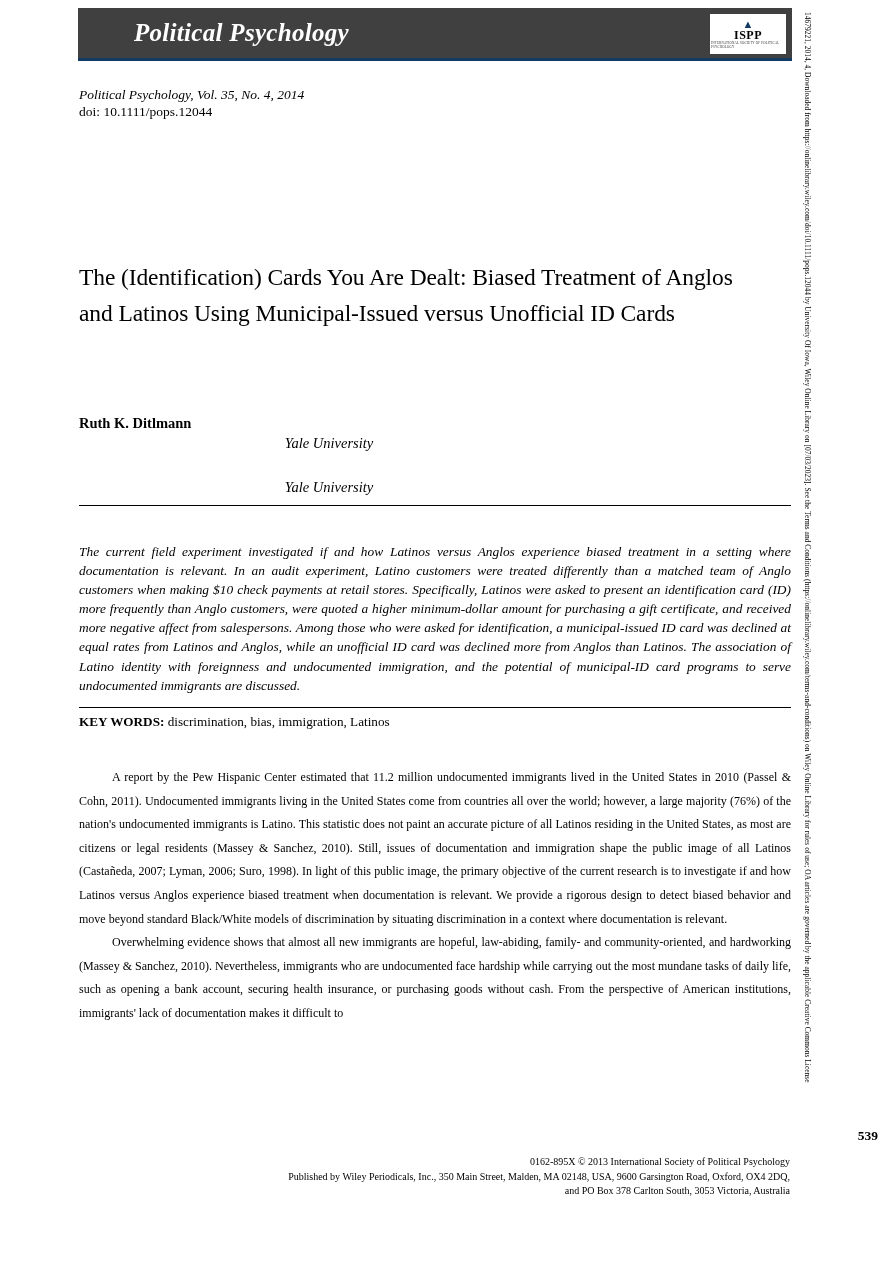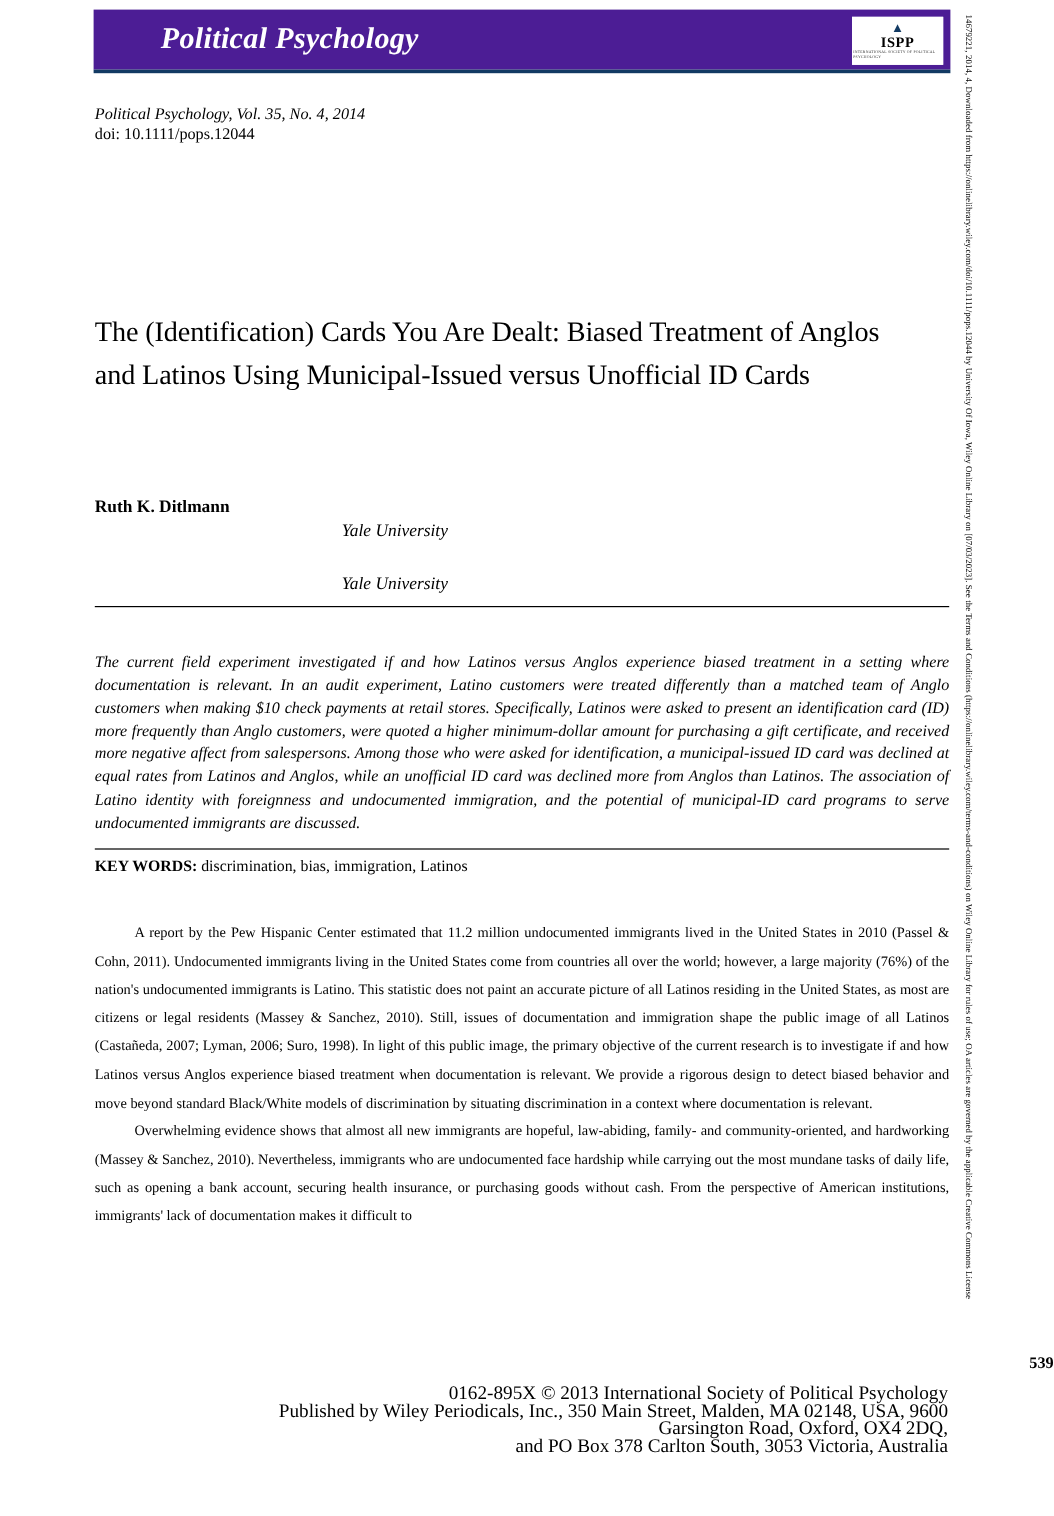--- a/index.html
+++ b/index.html
@@ -23,21 +23,21 @@
     height: 1263px;
   }
 
   
   .masthead {
     position: absolute;
     left: 78px;
     top: 8px;
     width: 714px;
     height: 50px;
-    background: #4c1d95;
+    background: #404040;
     display: flex;
     align-items: center;
   }
   .masthead-rule {
     position: absolute;
     left: 78px;
     top: 58px;
     width: 714px;
     height: 3px;
     background: #123a63;
@@ -196,21 +196,21 @@
     text-align: right;
     font-size: 13.5px;
     font-weight: bold;
   }
   .footer {
     position: absolute;
     right: 88px;
     top: 1155px;
     width: 620px;
     text-align: right;
-    font-size: 16px;
+    font-size: 10px;
     line-height: 14.6px;
   }
 
   
   .side-text {
     position: absolute;
     left: 812px;
     top: 12px;
     width: 1230px;
     transform-origin: left top;

